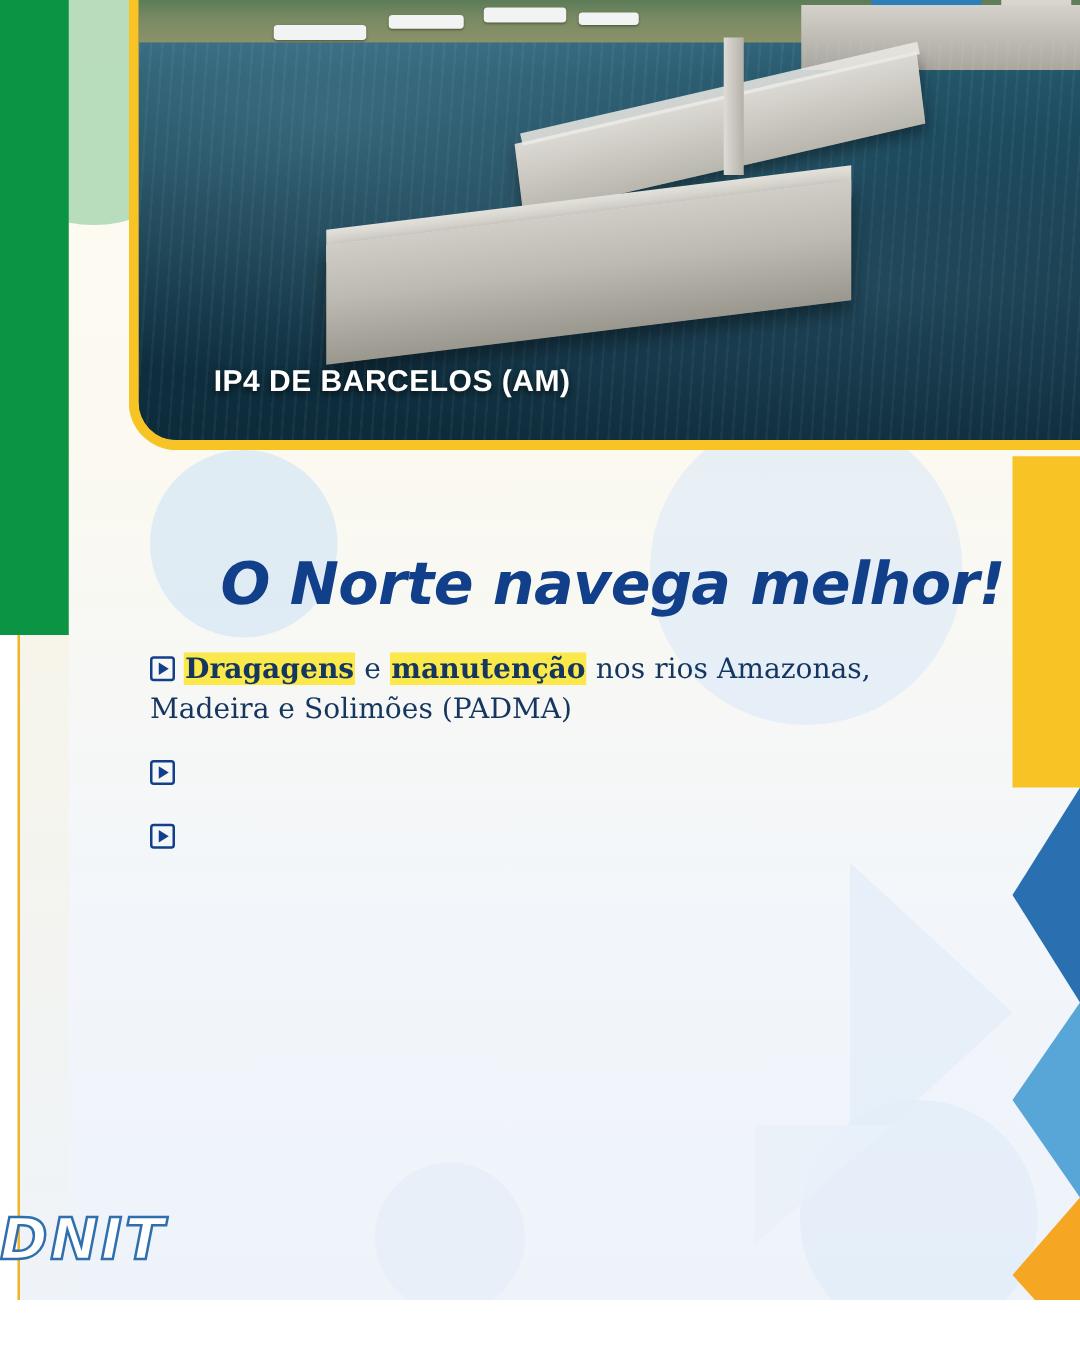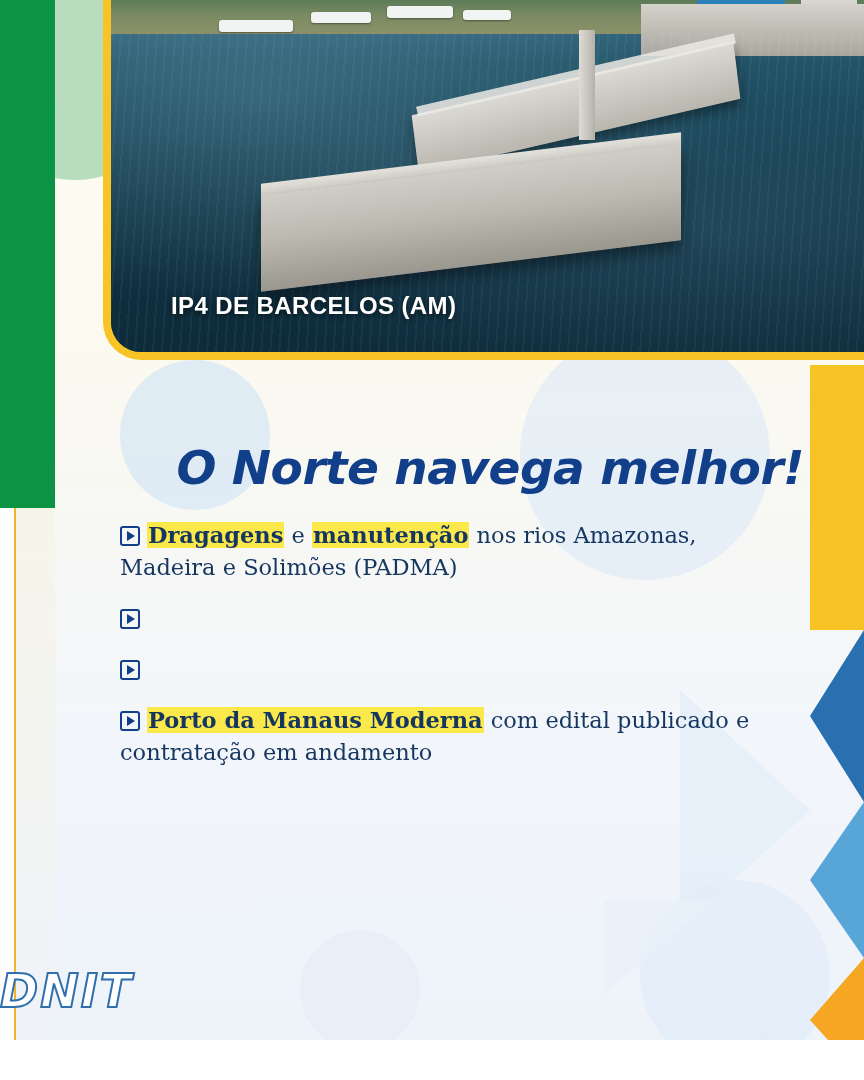--- a/index.html
+++ b/index.html
@@ -310,20 +310,17 @@
   <div class="bullets">
     <div class="bullet">
       <span class="bullet-icon"></span><span><span class="hl">Dragagens</span><span> e </span><span class="hl">manutenção</span><span> nos rios Amazonas, Madeira e Solimões (PADMA)</span></span>
     </div>
     <div class="bullet">
       <span class="bullet-icon"></span>
     </div>
     <div class="bullet">
       <span class="bullet-icon"></span>
     </div>
-    <div class="bullet">
-      <span class="bullet-icon"></span><span><span class="hl">Porto da Manaus Moderna</span><span> com edital publicado e contratação em andamento</span></span>
-    </div>
   </div>
 
   <div class="logo">DNIT</div>
 
 </div>
 
 </body></html>

